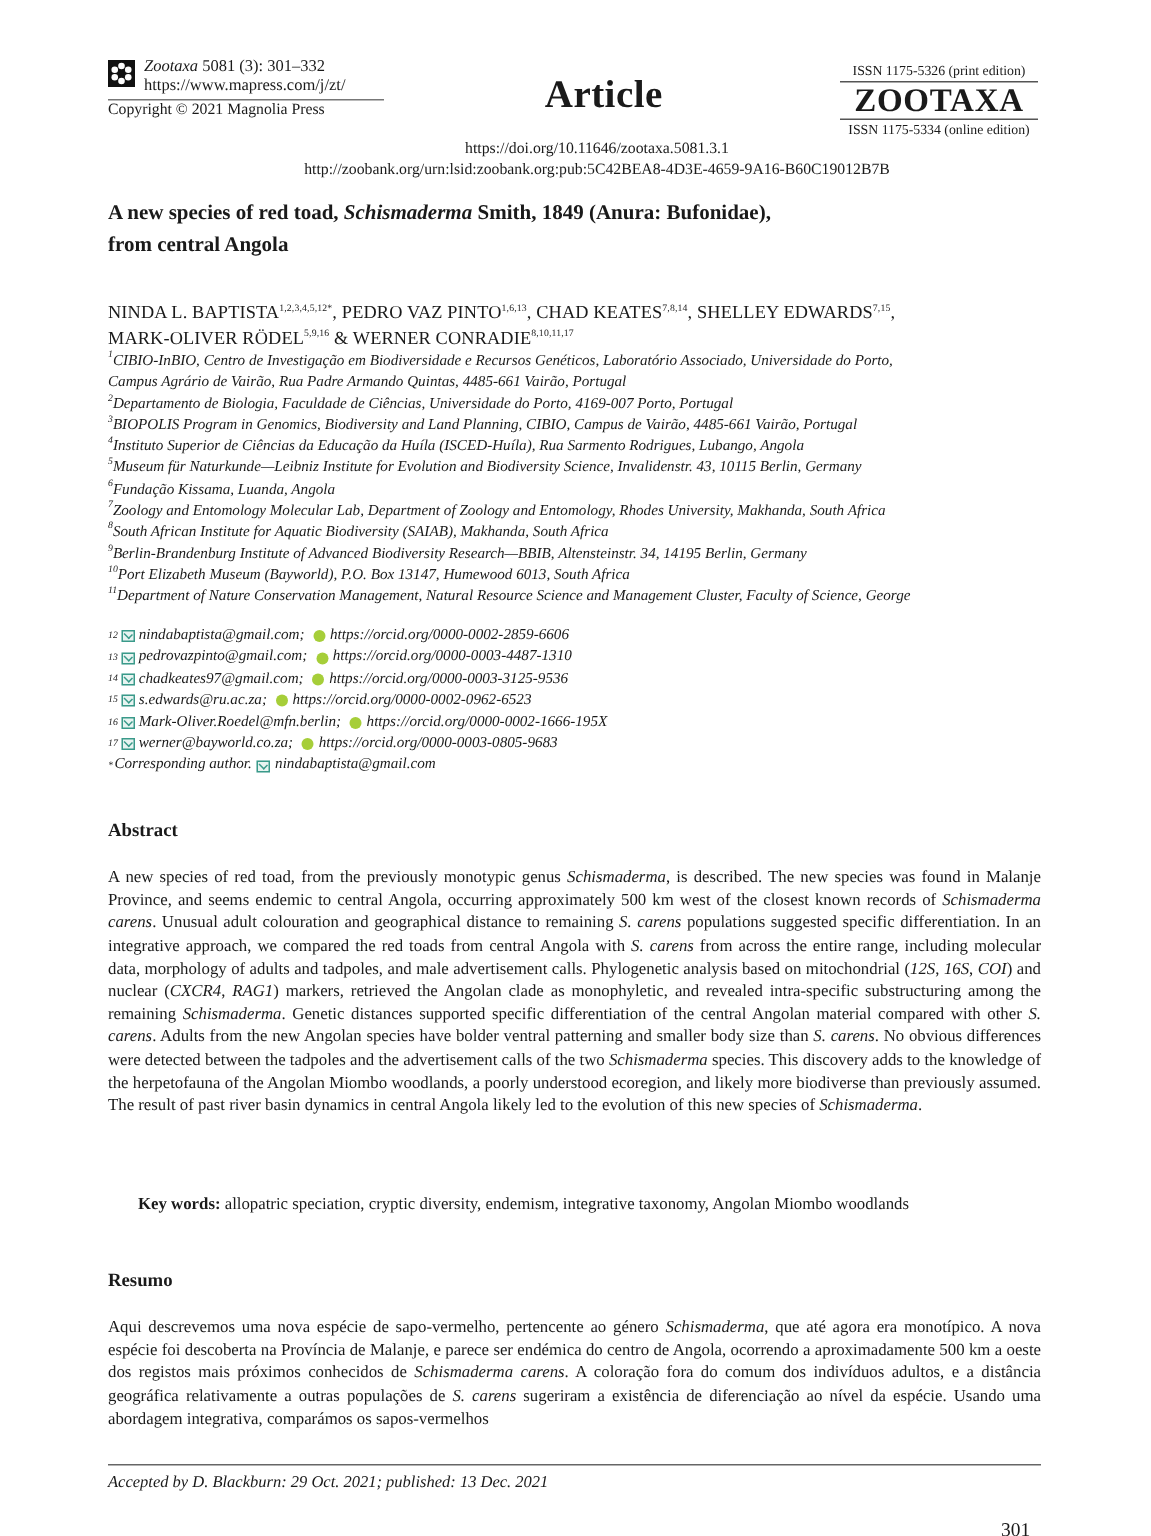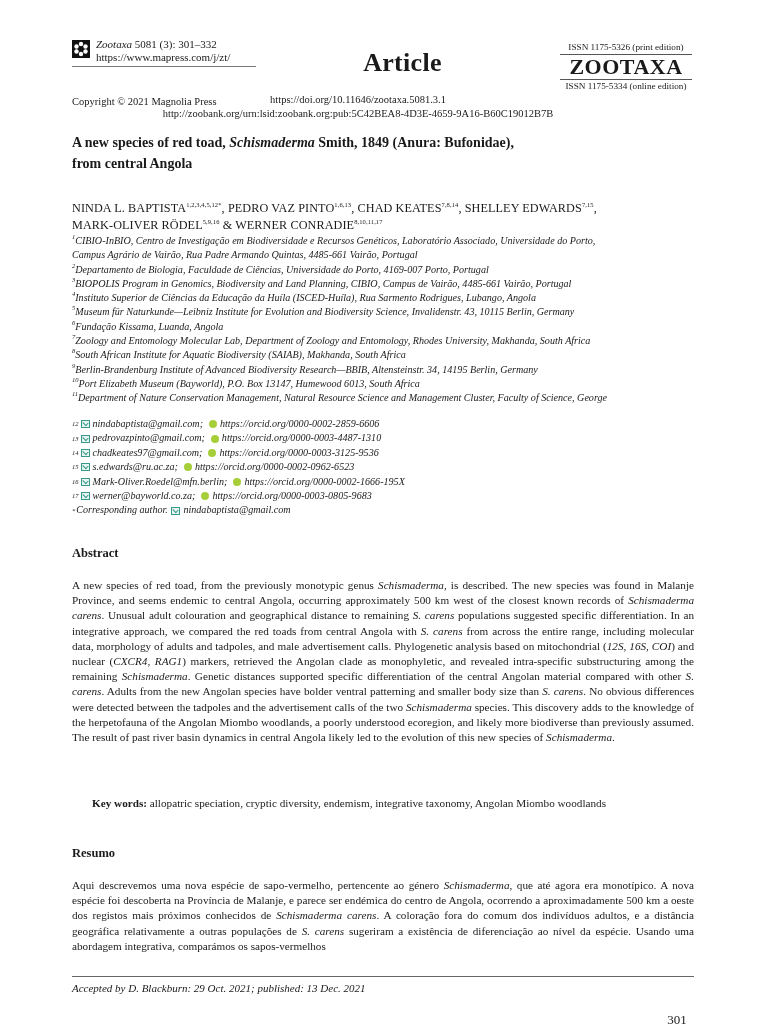--- a/index.html
+++ b/index.html
@@ -8,31 +8,31 @@
     font-family: "Liberation Serif", "DejaVu Serif", serif; color: #1a1a1a;
   }
   .abs { position: absolute; }
   
   .hdr-left { left: 72px; top: 38px; width: 186px; }
   .logo-box { position: absolute; left: 0; top: 2px; width: 18px; height: 18px; background: #111; }
   .logo-box svg { display: block; }
   .hdr-line1, .hdr-line2 { font-size: 11px; margin-left: 24px; line-height: 13px; white-space: nowrap; }
   .hdr-line1 i { font-style: italic; }
   .hdr-rule { border-top: 1px solid #777; margin-top: 2px; width: 184px; }
-  .hdr-copy { font-size: 10.5px; line-height: 14px; white-space: nowrap; margin-top: 28px; }
+  .hdr-copy { font-size: 10.5px; line-height: 14px; white-space: nowrap; }
   
   .hdr-article { left: 0; width: 767px; top: 48px; text-align: center; font-weight: bold; font-size: 26px; letter-spacing: 0.3px; }
   .hdr-article span { position: relative; left: 19px; }
   
   .hdr-right { left: 560px; top: 42px; width: 132px; text-align: center; }
   .issn { font-size: 9.2px; line-height: 11px; white-space: nowrap; }
   .issn-rule { border-top: 1px solid #555; margin: 1px 0; }
   .zootaxa-logo { font-size: 22px; font-weight: bold; letter-spacing: 0.5px; line-height: 22px; }
   
-  .doi { left: 0; width: 680px; text-align: center; font-size: 10.5px; line-height: 14px; }
+  .doi { left: 0; width: 680px; text-align: center; font-size: 10.5px; line-height: 14px; padding-left: 40px; }
   .doi .inner { position: relative; left: 18px; }
   
   .title { left: 72px; top: 132px; width: 630px; font-size: 14px; font-weight: bold; line-height: 21px; }
   .title i { font-style: italic; }
   
   .authors { left: 72px; top: 200px; width: 630px; font-size: 12.2px; line-height: 17px; letter-spacing: 0.1px; }
   sup { font-size: 6.5px; vertical-align: 5px; line-height: 0; }
   
   .affil { left: 72px; top: 234px; width: 630px; font-size: 10.1px; line-height: 14.3px; font-style: italic; }
   .affil .row { white-space: nowrap; }

